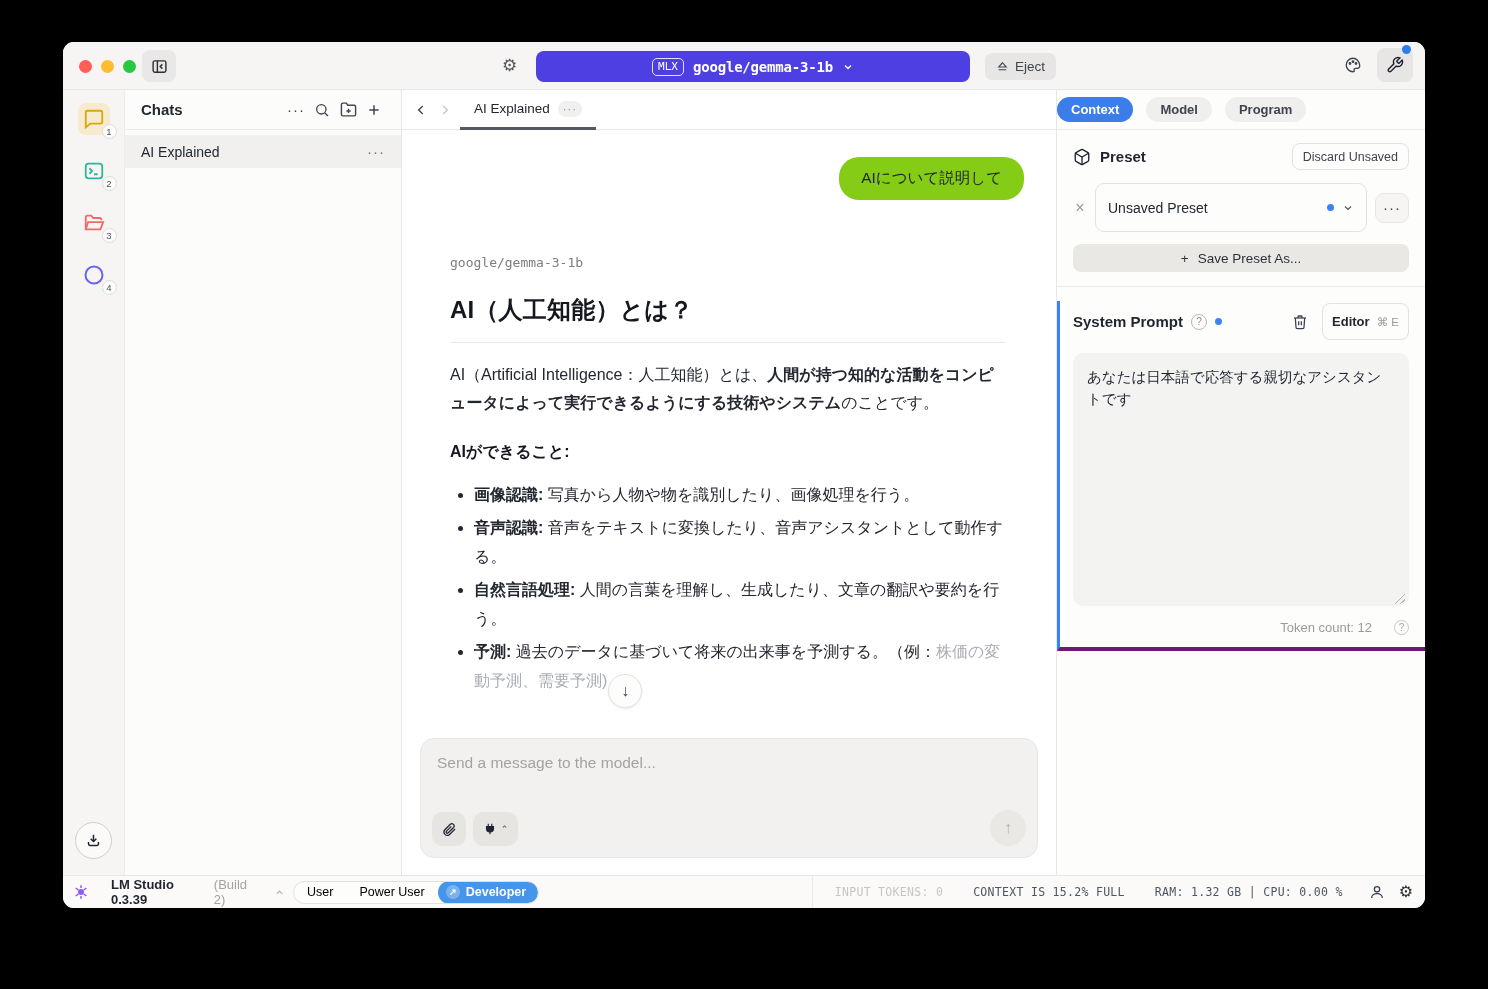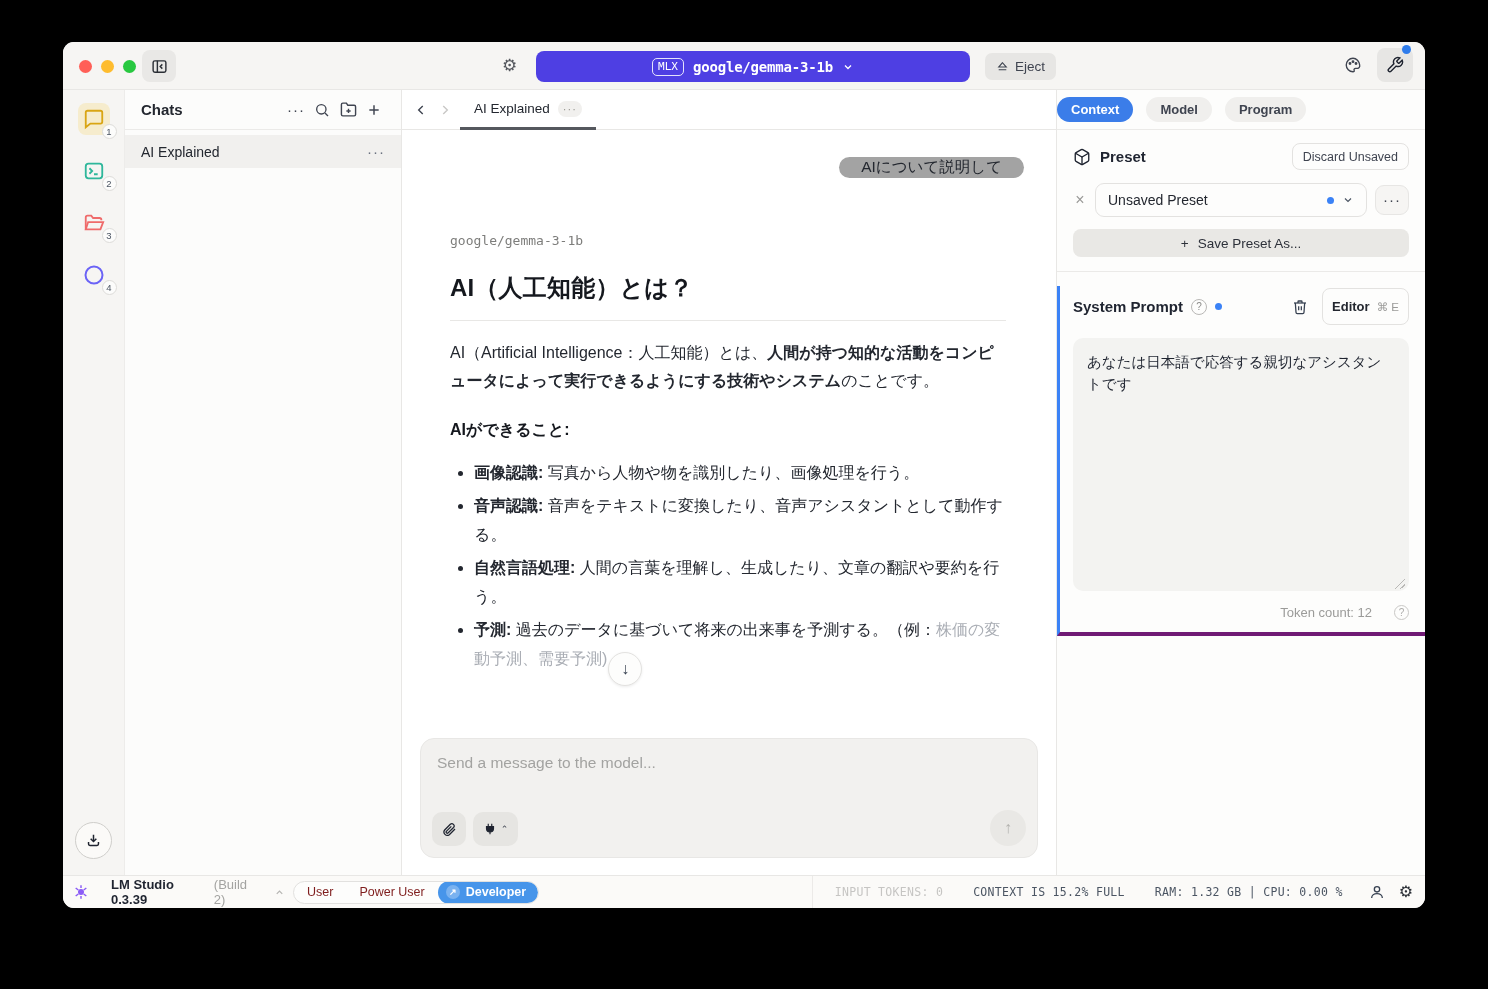--- a/index.html
+++ b/index.html
@@ -56,21 +56,21 @@
   .main { flex:1; background:#fff; border-left:1px solid #e8e7e5; border-right:1px solid #e8e7e5; display:flex; flex-direction:column; min-width:0; }
   .tabbar { height:40px; flex:0 0 40px; display:flex; align-items:stretch; border-bottom:1px solid #e8e7e5; }
   .nav-chevrons { display:flex; align-items:center; gap:10px; padding:0 8px 0 12px; }
   .tab { position:relative; display:flex; align-items:center; gap:8px; padding:0 14px; border-bottom:3px solid #55585e; margin-bottom:-1px; }
   .tab-label { font-size:13.5px; color:#23272f; }
   .tab-menu { width:24px; height:16px; border-radius:8px; background:#f1f0ee; display:flex; align-items:center; justify-content:center; }
   .tab-menu .ellipsis-txt { font-size:11px; color:#96958f; letter-spacing:1px; }
 
   .chat-scroll { flex:1; overflow:hidden; position:relative; }
   .user-row { display:flex; justify-content:flex-end; margin:27px 32px 0 0; }
-  .user-bubble { background:#a3a3a3; border-radius:20px; padding:0 22px; font-size:15.5px; color:#23272f; }
+  .user-bubble { background:#84cc16; border-radius:20px; padding:11px 22px; font-size:15.5px; color:#23272f; }
   .assistant { margin:55px 48px 0 48px; width:556px; }
   .model-label { font-family:"DejaVu Sans Mono", monospace; font-size:13px; color:#7d7d7b; }
   .msg-h1 { margin-top:24px; font-size:24px; font-weight:bold; color:#15181e; letter-spacing:.2px; }
   .msg-hr { border:none; border-top:1px solid #e8e7e5; margin:16px 0 18px 0; }
   .msg-p { font-size:16px; line-height:1.78; color:#23272f; }
   .msg-h3 { margin-top:24px; font-size:16px; font-weight:bold; color:#15181e; }
   .msg-ul { margin:18px 0 0 4px; padding-left:20px; }
   .msg-ul li { font-size:16px; line-height:1.78; color:#23272f; margin-bottom:5px; }
   .b { font-weight:bold; }
   .f { color:#a9adb4; }
@@ -90,21 +90,21 @@
   .right-panel { width:368px; flex:0 0 368px; background:#fdfdfc; display:flex; flex-direction:column; }
   .rp-tabs { height:40px; flex:0 0 40px; display:flex; align-items:center; justify-content:flex-start; gap:13px; border-bottom:1px solid #ebeae8; }
   .rp-tab { height:25px; padding:0 14px; border-radius:13px; background:#f0efed; display:flex; align-items:center; font-size:13px; font-weight:bold; color:#3f4450; }
   .rp-tab.active { background:#3b7de9; color:#fff; }
   .preset-section { padding:13px 16px 14px 16px; border-bottom:1px solid #ebeae8; }
   .preset-head { display:flex; align-items:center; }
   .preset-title { font-size:15px; font-weight:bold; color:#1f2430; margin-left:9px; flex:1; }
   .discard-btn { height:27px; padding:0 10px; border:1px solid #e3e2e0; border-radius:8px; background:#fdfdfc; font-size:12.5px; color:#3f4450; display:flex; align-items:center; }
   .preset-row { display:flex; align-items:center; margin-top:13px; gap:8px; }
   .x-icon { font-size:16px; color:#9a9a98; width:14px; text-align:center; }
-  .preset-select { flex:1; height:34px; border:1px solid #e3e2e0; border-radius:9px; background:#fdfdfc; display:flex; align-items:center; padding:0 12px; gap:8px; }
+  .preset-select { flex:1; height:49px; border:1px solid #e3e2e0; border-radius:9px; background:#fdfdfc; display:flex; align-items:center; padding:0 12px; gap:8px; }
   .preset-name { font-size:14px; color:#23272f; flex:1; }
   .blue-dot { width:7px; height:7px; border-radius:50%; background:#3b82f6; }
   .preset-menu-btn { width:34px; height:30px; border:1px solid #e7e6e4; border-radius:9px; background:#f6f5f3; display:flex; align-items:center; justify-content:center; }
   .save-preset-btn { margin-top:12px; height:28px; border-radius:8px; background:#e9e8e5; display:flex; align-items:center; justify-content:center; gap:9px; font-size:13.5px; color:#2d313a; }
   .sys-section { margin-top:14px; border-left:3px solid #3b82f6; border-bottom:4px solid #701a75; padding:2px 16px 12px 13px; }
   .sys-head { display:flex; align-items:center; gap:8px; }
   .sys-title { font-size:15px; font-weight:bold; color:#1f2430; }
   .help-circle { width:16px; height:16px; border-radius:50%; border:1.4px solid #b9b8b6; color:#8a8a88; font-size:10px; display:flex; align-items:center; justify-content:center; }
   .sys-head .grow { flex:1; }
   .editor-btn { height:37px; padding:0 9px; border:1px solid #e3e2e0; border-radius:8px; background:#fdfdfc; display:flex; align-items:center; gap:7px; margin-left:6px; }
@@ -116,21 +116,21 @@
      linear-gradient(135deg, transparent 0 46%, #b9b8b6 46% 54%, transparent 54% 72%, #b9b8b6 72% 80%, transparent 80%); }
   .token-row { margin-top:10px; display:flex; justify-content:flex-end; align-items:center; gap:22px; font-size:13px; color:#9b9b99; }
   .token-row .help-circle { width:15px; height:15px; border-color:#c9c8c6; color:#adacaa; }
 
   
   .statusbar { height:33px; flex:0 0 33px; background:#fbfaf8; border-top:1px solid #e8e7e5; display:flex; align-items:center; padding:0 12px 0 10px; }
   .sb-left { display:flex; align-items:center; gap:22px; width:212px; flex:0 0 212px; }
   .sb-app { font-size:13px; font-weight:bold; color:#1f2430; }
   .sb-build { font-size:13px; color:#a3a3a1; }
   .mode-switch { display:flex; align-items:center; height:23px; border:1px solid #e2e1df; border-radius:12px; background:#fdfdfc; overflow:hidden; margin-left:8px; }
-  .mode-item { padding:0 13px; font-size:12.5px; color:#7f1d1d; line-height:21px; }
+  .mode-item { padding:0 13px; font-size:12.5px; color:#000000; line-height:21px; }
   .mode-item.selected { background:#4795ea; color:#fff; font-weight:bold; border-radius:12px; display:flex; align-items:center; gap:6px; padding:0 12px 0 8px; height:23px; }
   .dev-arrow { width:14px; height:14px; border-radius:50%; background:rgba(255,255,255,.28); color:#fff; font-size:9px; display:flex; align-items:center; justify-content:center; }
   .sb-spacer { flex:1; }
   .sb-stats { display:flex; align-items:center; gap:30px; font-family:"DejaVu Sans Mono", monospace; font-size:11.5px; letter-spacing:.3px; border-left:1px solid #eceae8; padding-left:22px; height:100%; }
   .stat-dim { color:#c6c5c3; }
   .stat { color:#4b5563; }
   .sb-icons { display:flex; align-items:center; gap:14px; margin-left:26px; }
   .sb-gear { font-size:16px; color:#2b2f36; line-height:16px; }
 
   svg { display:block; }

